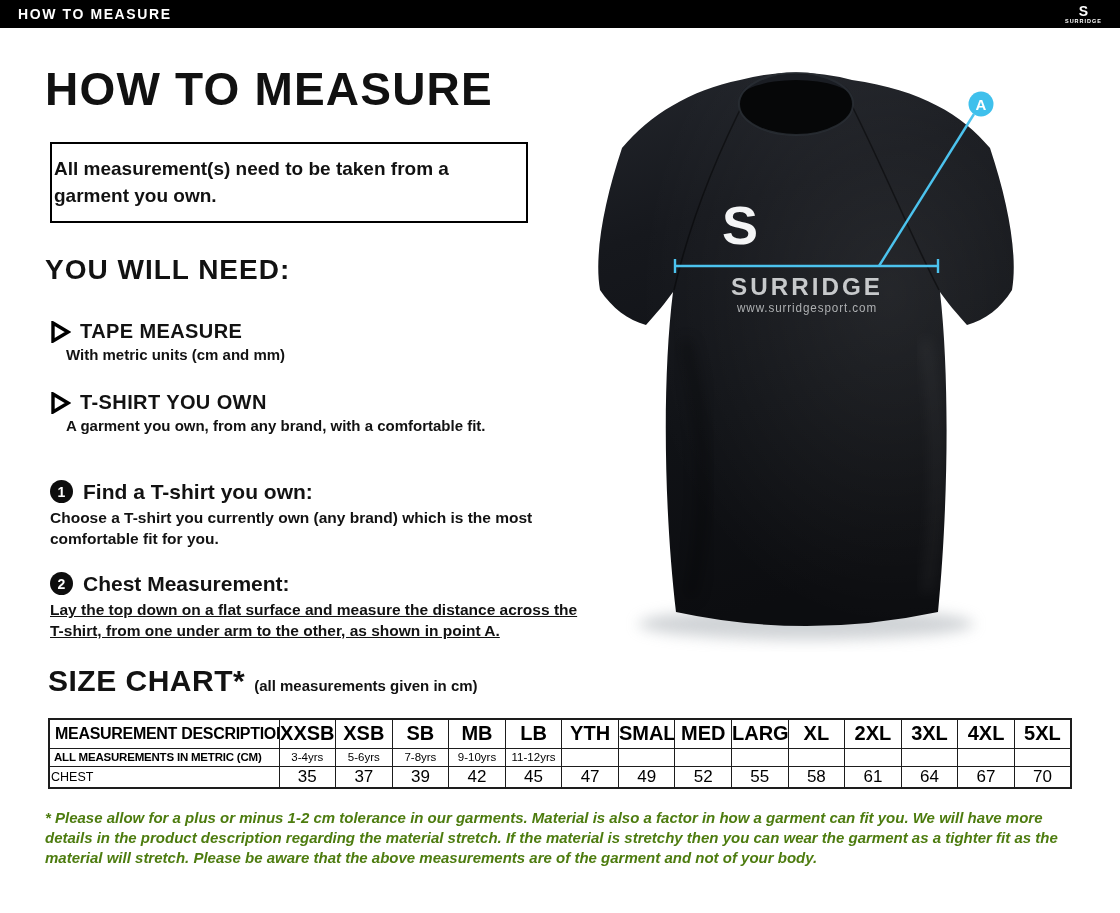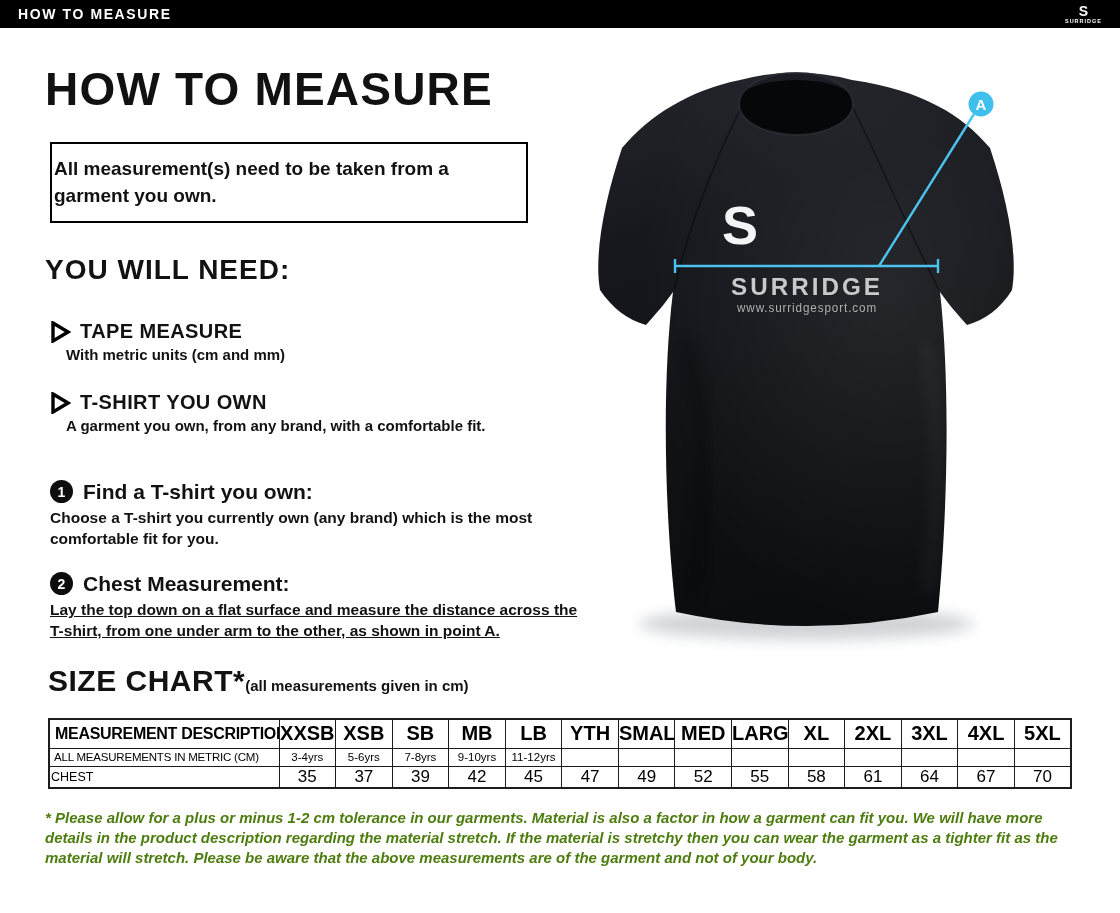--- a/index.html
+++ b/index.html
@@ -24,35 +24,35 @@
 
   .tri-icon{position:absolute;width:21px;height:22px;}
   .need-title{position:absolute;font-size:20px;font-weight:bold;letter-spacing:.4px;white-space:nowrap;}
   .need-desc{position:absolute;font-size:15px;font-weight:bold;white-space:nowrap;margin-left:16px;}
 
   .step-circle{position:absolute;width:23px;height:23px;border-radius:50%;background:#0d0d0d;color:#fff;
                display:flex;align-items:center;justify-content:center;font-size:14px;font-weight:bold;}
   .step-title{position:absolute;font-size:21px;font-weight:bold;white-space:nowrap;}
   .step-desc{position:absolute;font-size:15.5px;font-weight:bold;line-height:1.36;width:535px;}
 
-  .sc-heading{position:absolute;left:48px;top:664px;display:flex;align-items:baseline;}
+  .sc-heading{position:absolute;left:48px;top:664px;display:flex;align-items:baseline;gap:9px;}
   .sc-title{font-size:30px;font-weight:bold;letter-spacing:.5px;}
   .sc-sub{font-size:15px;font-weight:bold;}
 
   
   .size-table{position:absolute;left:48px;top:718px;width:1024px;border-collapse:collapse;
               table-layout:fixed;border:2px solid #1d1d1d;}
   .size-table td,.size-table th{border:1.5px solid #1d1d1d;text-align:center;vertical-align:middle;
               padding:0;color:#000;overflow:hidden;white-space:nowrap;}
   .size-table .r-head{height:29px;}
   .size-table .r-mid{height:18px;}
   .size-table .r-bot{height:19px;}
   .size-table th.desc{text-align:left;padding-left:5px;font-size:16px;letter-spacing:-0.3px;}
   .size-table th.size{font-size:20px;}
-  .size-table td.lbl{text-align:left;padding-left:4px;font-size:11.5px;font-weight:normal;letter-spacing:-0.2px;}
+  .size-table td.lbl{text-align:left;padding-left:4px;font-size:11.5px;font-weight:bold;letter-spacing:-0.2px;}
   .size-table td.lbl2{text-align:left;padding-left:1px;font-size:12.5px;font-weight:normal;}
   .size-table td.v1{font-size:11.5px;}
   .size-table td.v2{font-size:17px;}
 
   .footnote{position:absolute;left:45px;top:808px;width:1032px;font-size:15px;font-weight:bold;
             font-style:italic;line-height:1.33;color:#4d7c0f;}
 
   
   .shirt-wrap{position:absolute;left:590px;top:40px;width:450px;height:612px;}
 </style>

